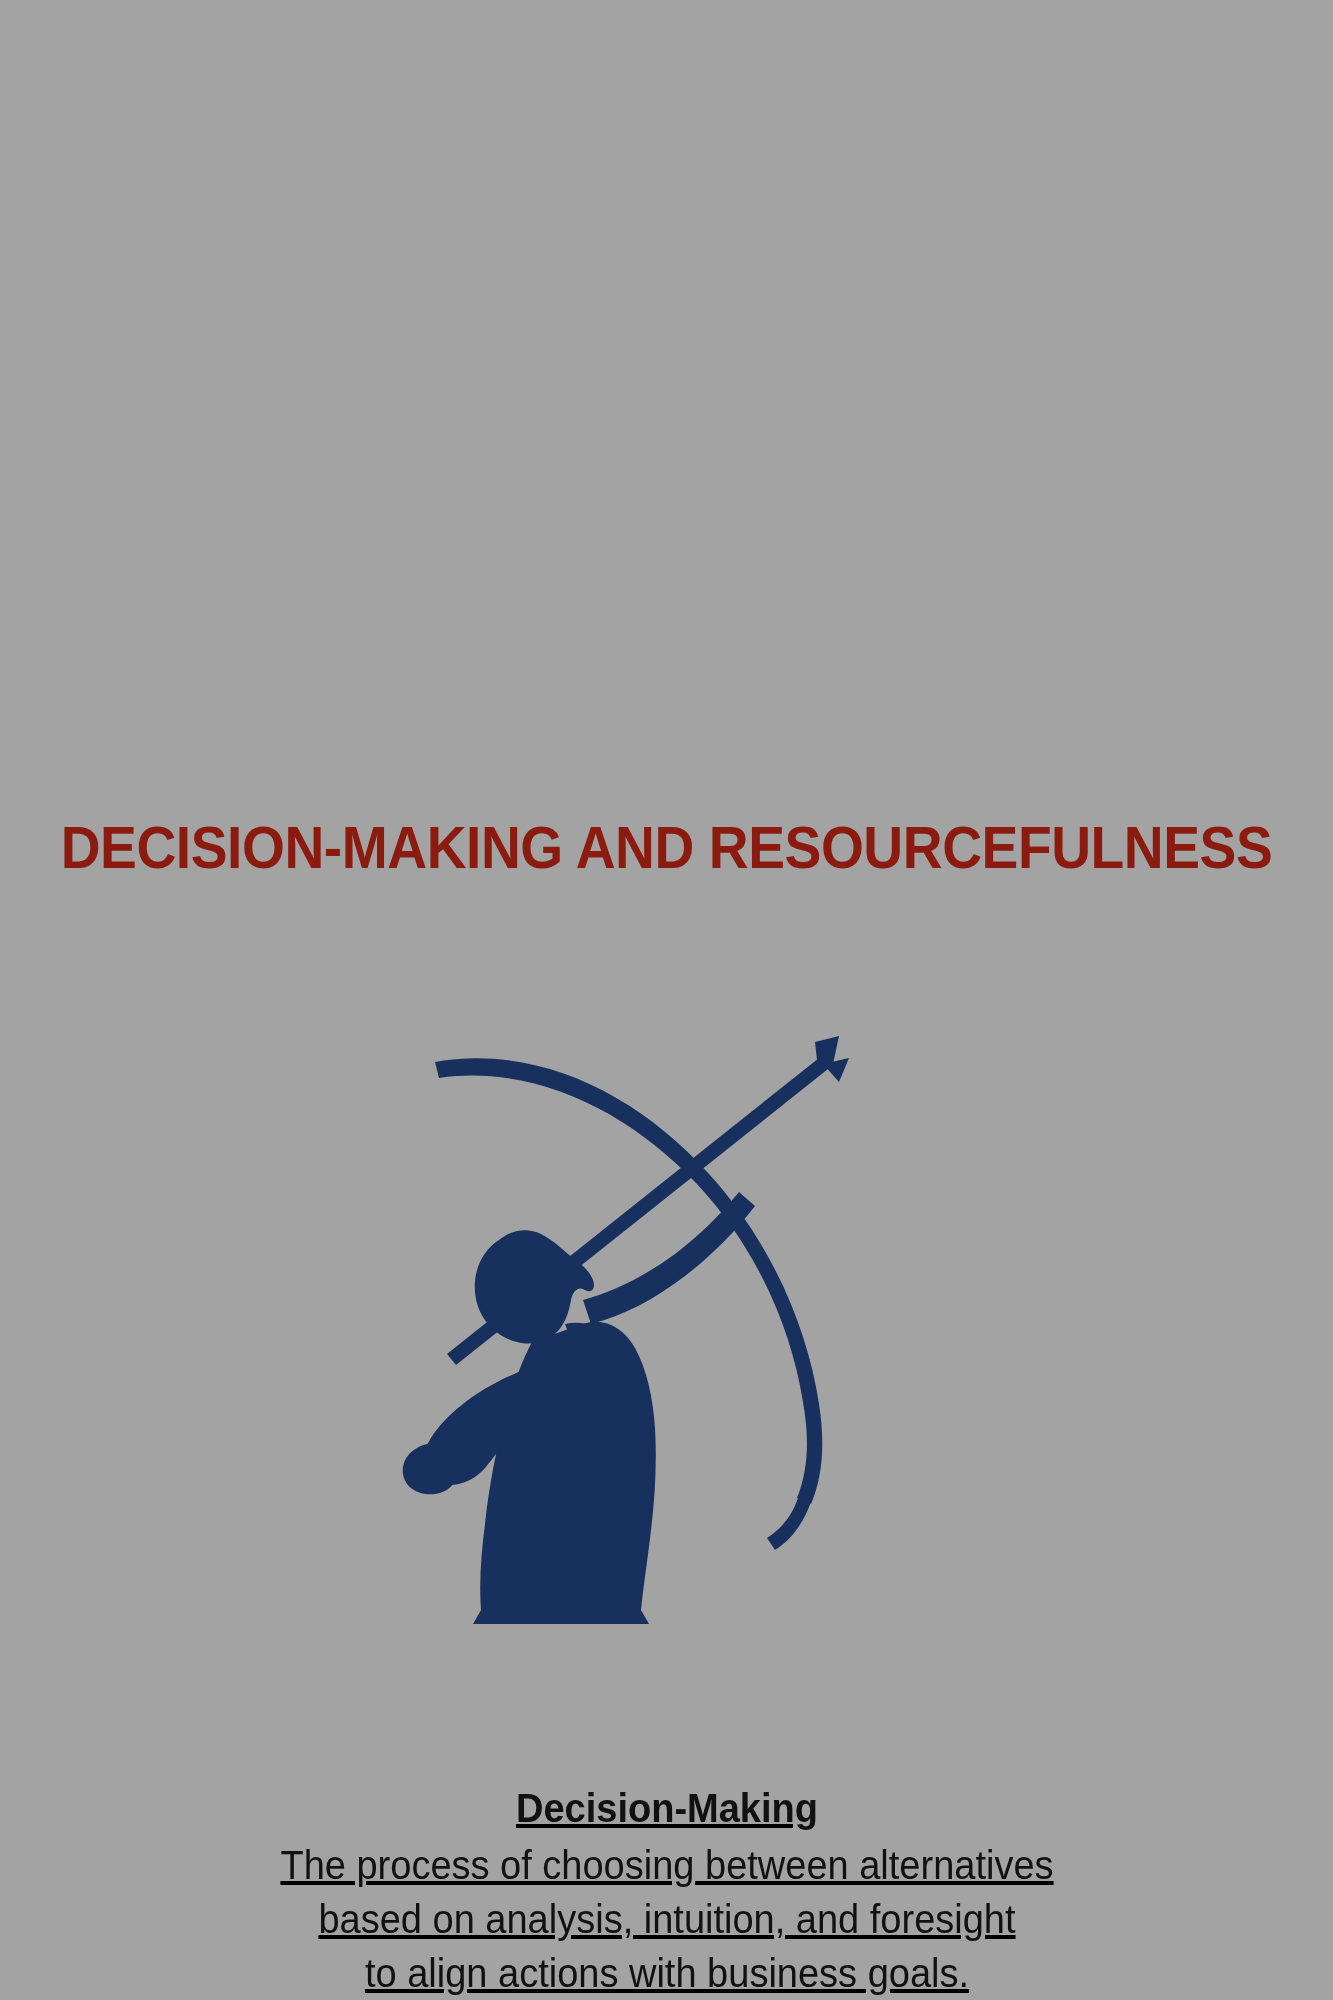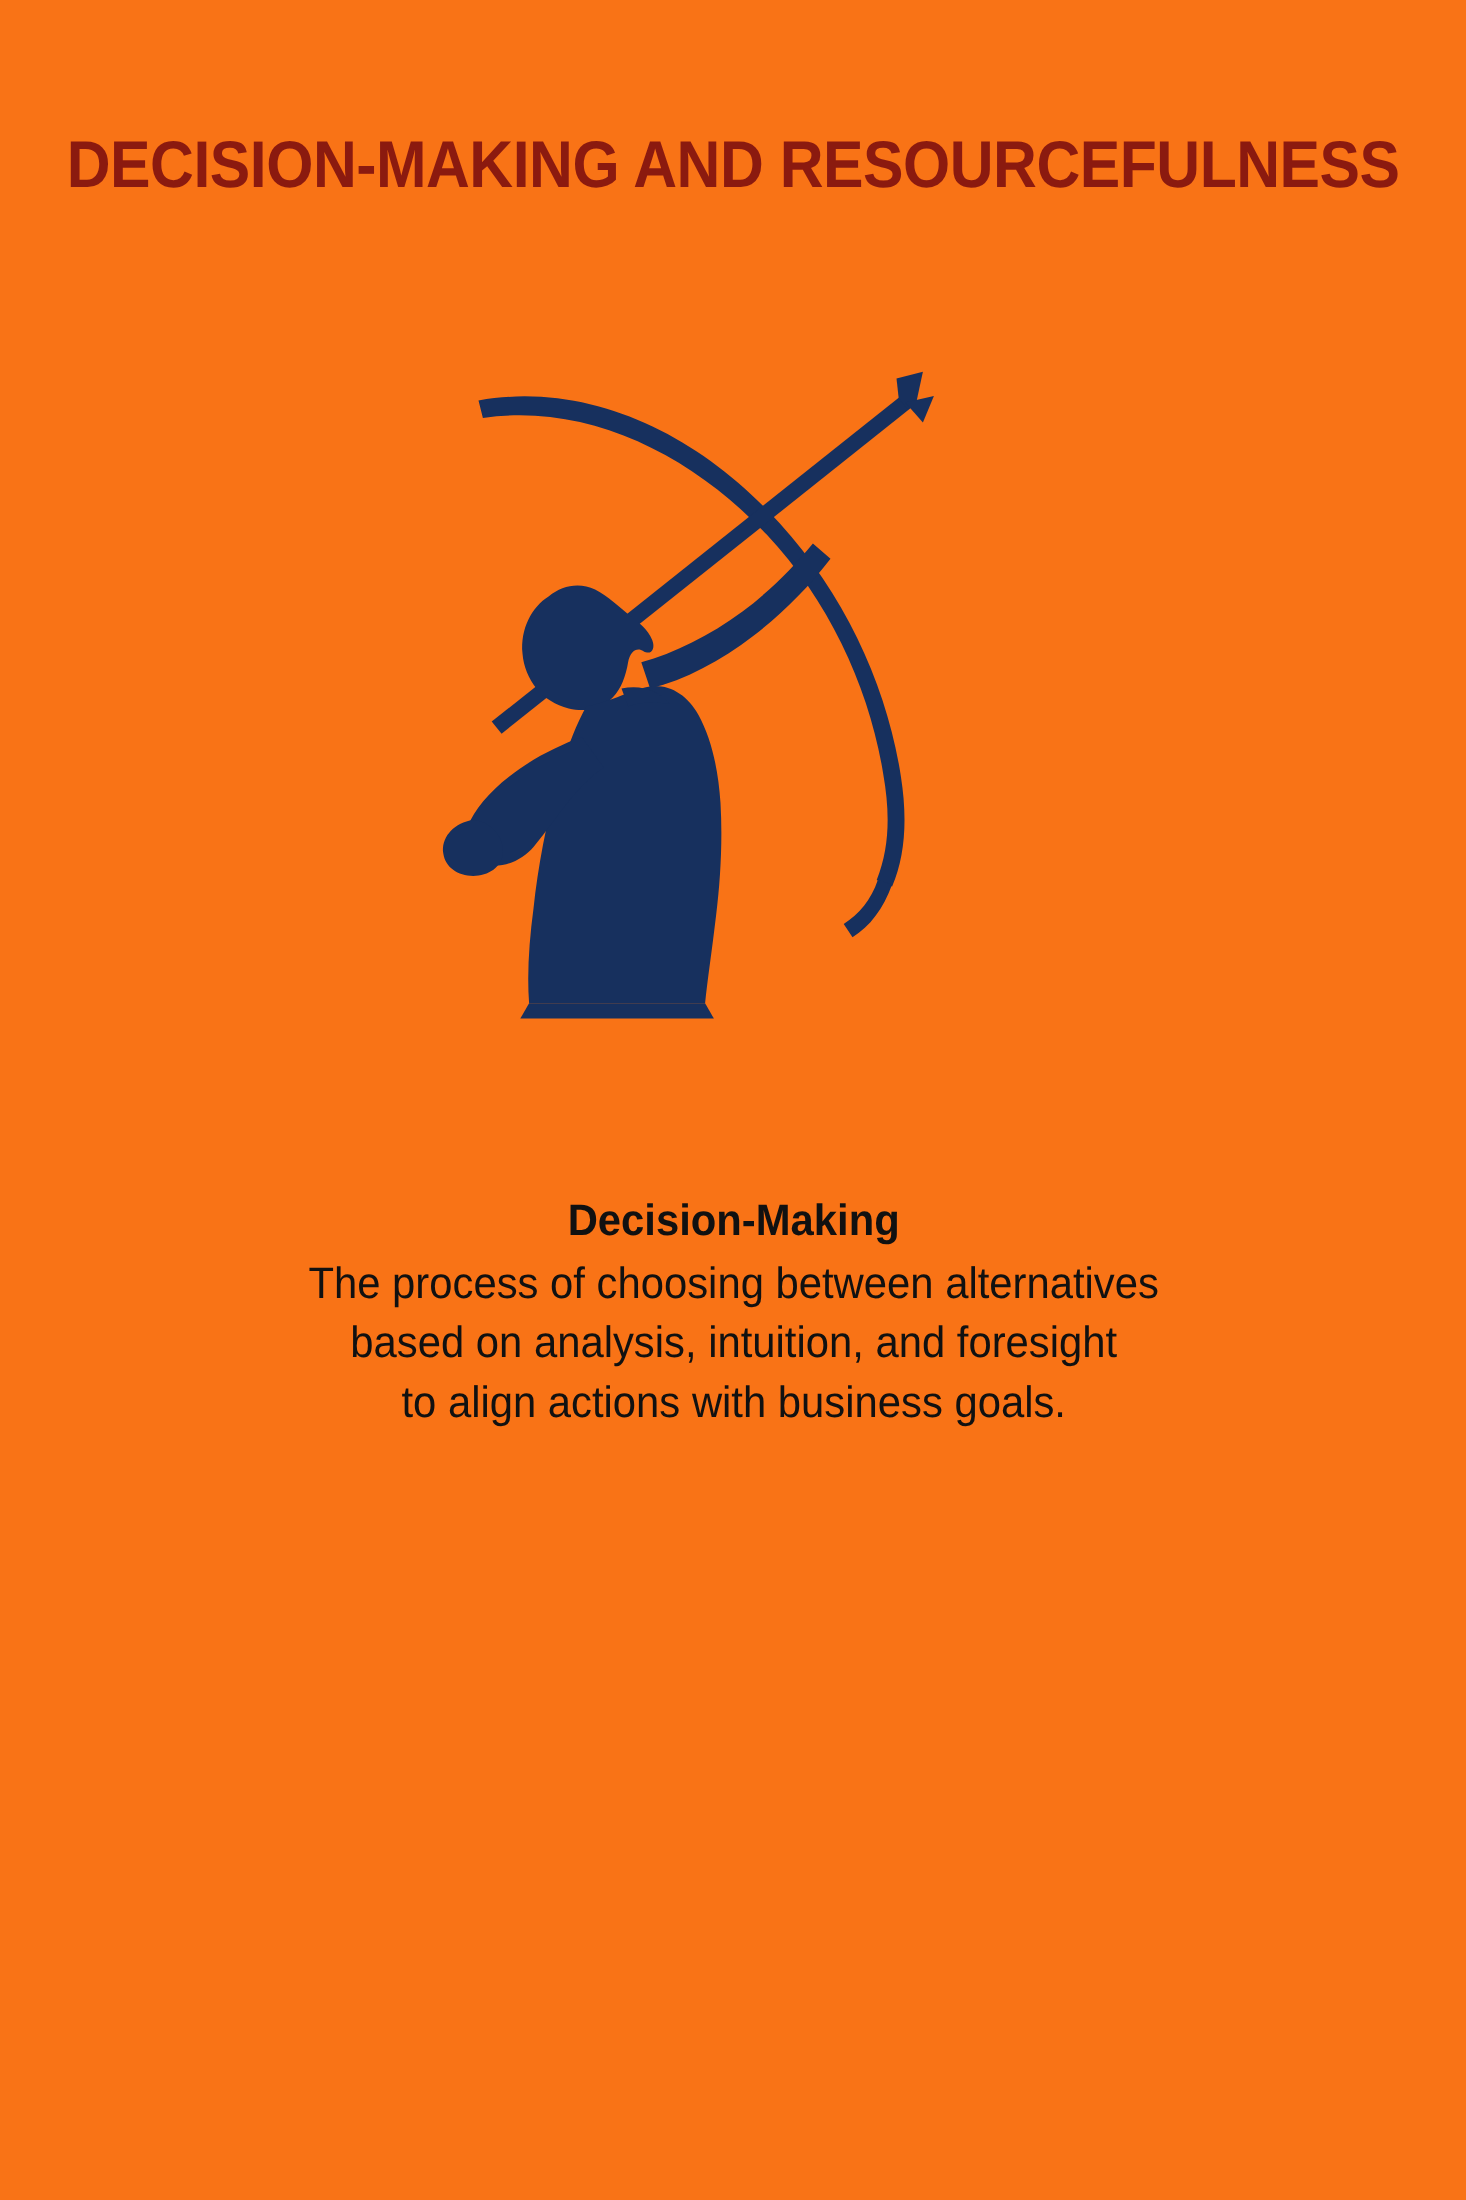--- a/index.html
+++ b/index.html
@@ -10,24 +10,25 @@
     width: 1333px;
     height: 2000px;
     background: #F79557;
     font-family: "Liberation Sans", sans-serif;
     overflow: hidden;
   }
   .poster {
     position: relative;
     width: 1333px;
     height: 2000px;
-    background: #f97316;
+    background: #a3a3a3;
     display: flex;
     flex-direction: column;
     align-items: center;
+    justify-content: flex-end;
   }
   .poster-title {
     margin-top: 118px;
     color: #8B1A0F;
     font-family: "Liberation Sans", sans-serif;
     font-weight: bold;
     font-size: 60px;
     letter-spacing: -0.5px;
     text-align: center;
     line-height: 1.05;
@@ -47,20 +48,21 @@
     height: 100%;
     display: block;
   }
   .text-block {
     margin-top: 120px;
     width: 1120px;
     text-align: center;
   }
   .section {
     margin-bottom: 56px;
+    text-decoration: underline;
   }
   .section:last-child {
     margin-bottom: 0;
   }
   .section-heading {
     color: #111111;
     font-family: "Liberation Sans", sans-serif;
     font-weight: bold;
     font-size: 40px;
     line-height: 1.2;

